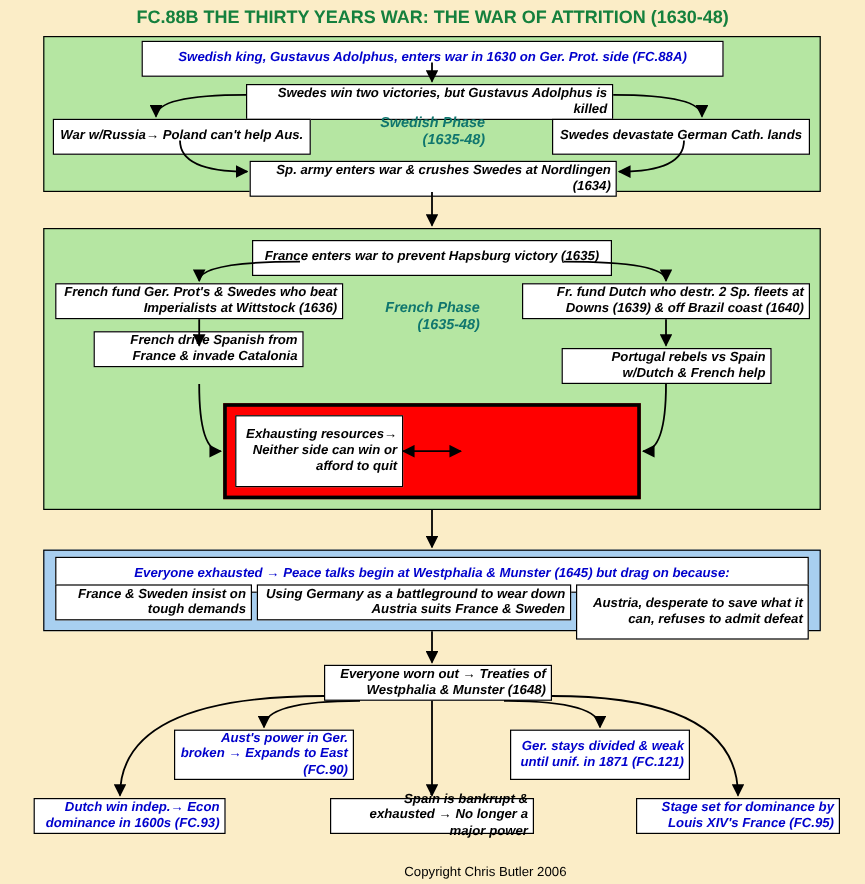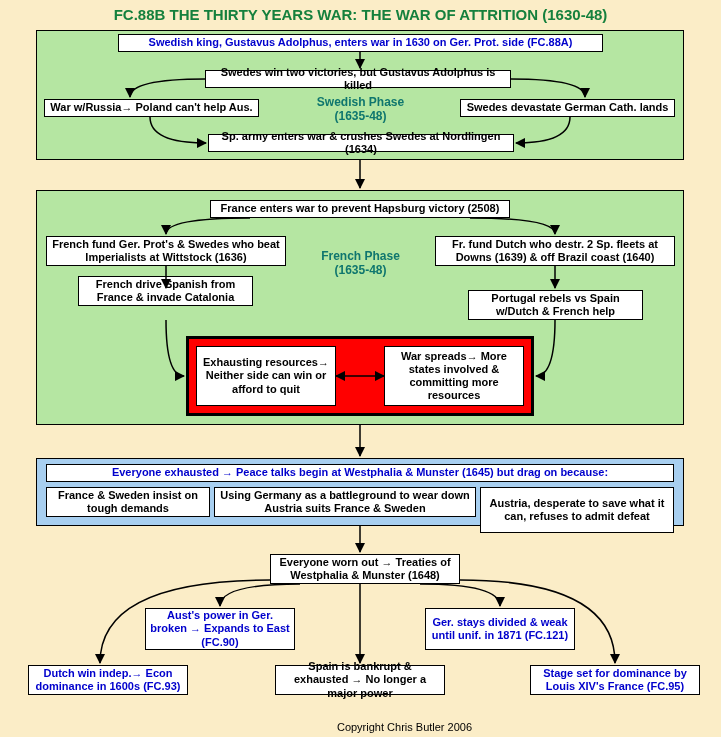--- a/index.html
+++ b/index.html
@@ -41,29 +41,30 @@
   .redbox {
     position: absolute;
     border: 3px solid #000;
     background: #ff0000;
     box-sizing: border-box;
   }
   .node {
     position: absolute;
     border: 1px solid #000;
     background: #fff;
-    padding: 2px 4px;
-    text-align: center;
+    padding: 14px 4px;
+    text-align: right;
     font-weight: bold;
     font-size: 11px;
     line-height: 1.2;
     box-sizing: border-box;
     display: flex;
     align-items: center;
     justify-content: center;
+    font-style: italic;
   }
   .node.blue { color: #0000cc; }
   .node.redtext { color: #0f766e; border: none; background: transparent; font-size: 12px;}
   .footer {
     position: absolute;
     bottom: 4px;
     left: 0;
     width: 721px;
     text-align: center;
     font-size: 11px;
@@ -87,31 +88,30 @@
   <div class="phase" style="left:36px; top:30px; width:648px; height:130px;"></div>
   <div class="node blue" style="left:118px; top:34px; width:485px; height:18px;">Swedish king, Gustavus Adolphus, enters war  in 1630  on Ger. Prot. side (FC.88A)</div>
   <div class="node" style="left:205px; top:70px; width:306px; height:18px;">Swedes win two victories, but Gustavus Adolphus is killed</div>
   <div class="node redtext" style="left:308px; top:93px; width:105px; height:32px; white-space:pre-line;">Swedish Phase
 (1635-48)</div>
   <div class="node" style="left:44px; top:99px; width:215px; height:18px;">War w/Russia→ Poland can't help Aus.</div>
   <div class="node" style="left:460px; top:99px; width:215px; height:18px;">Swedes devastate German Cath. lands</div>
   <div class="node" style="left:208px; top:134px; width:306px; height:18px;">Sp. army enters war &amp; crushes Swedes at Nordlingen (1634)</div>
 
   <div class="phase" style="left:36px; top:190px; width:648px; height:235px;"></div>
-  <div class="node" style="left:210px; top:200px; width:300px; height:18px;">France enters war to prevent Hapsburg victory (2508)</div>
+  <div class="node" style="left:210px; top:200px; width:300px; height:18px;">France enters war to prevent Hapsburg victory (1635)</div>
   <div class="node redtext" style="left:308px; top:247px; width:105px; height:32px; white-space:pre-line;">French Phase
 (1635-48)</div>
   <div class="node" style="left:46px; top:236px; width:240px; height:30px;">French fund Ger. Prot's &amp; Swedes who beat Imperialists at Wittstock (1636)</div>
   <div class="node" style="left:435px; top:236px; width:240px; height:30px;">Fr. fund Dutch who destr. 2 Sp. fleets at Downs (1639) &amp; off Brazil coast (1640)</div>
   <div class="node" style="left:78px; top:276px; width:175px; height:30px;">French drive Spanish from France &amp; invade Catalonia</div>
   <div class="node" style="left:468px; top:290px; width:175px; height:30px;">Portugal rebels vs Spain w/Dutch &amp; French help</div>
 
   <div class="redbox" style="left:186px; top:336px; width:348px; height:80px;"></div>
   <div class="node" style="left:196px; top:346px; width:140px; height:60px;">Exhausting resources→ Neither side can win or afford to quit</div>
-  <div class="node" style="left:384px; top:346px; width:140px; height:60px;">War spreads→ More states involved &amp; committing more resources</div>
 
   <div class="phase-blue" style="left:36px; top:458px; width:648px; height:68px;"></div>
   <div class="node blue" style="left:46px; top:464px; width:628px; height:18px;">Everyone exhausted → Peace talks begin at Westphalia &amp; Munster (1645) but drag on because:</div>
   <div class="node" style="left:46px; top:487px; width:164px; height:30px;">France &amp; Sweden insist on tough demands</div>
   <div class="node" style="left:214px; top:487px; width:262px; height:30px;">Using Germany as a battleground to wear down Austria suits France &amp; Sweden</div>
   <div class="node" style="left:480px; top:487px; width:194px; height:46px;">Austria, desperate to save what it can, refuses to admit defeat</div>
 
   <div class="node" style="left:270px; top:554px; width:190px; height:30px;">Everyone worn out → Treaties of Westphalia &amp; Munster (1648)</div>
   <div class="node blue" style="left:145px; top:608px; width:150px; height:42px;">Aust's power in Ger. broken → Expands to East (FC.90)</div>
   <div class="node blue" style="left:425px; top:608px; width:150px; height:42px;">Ger. stays divided &amp; weak until unif. in 1871 (FC.121)</div>

